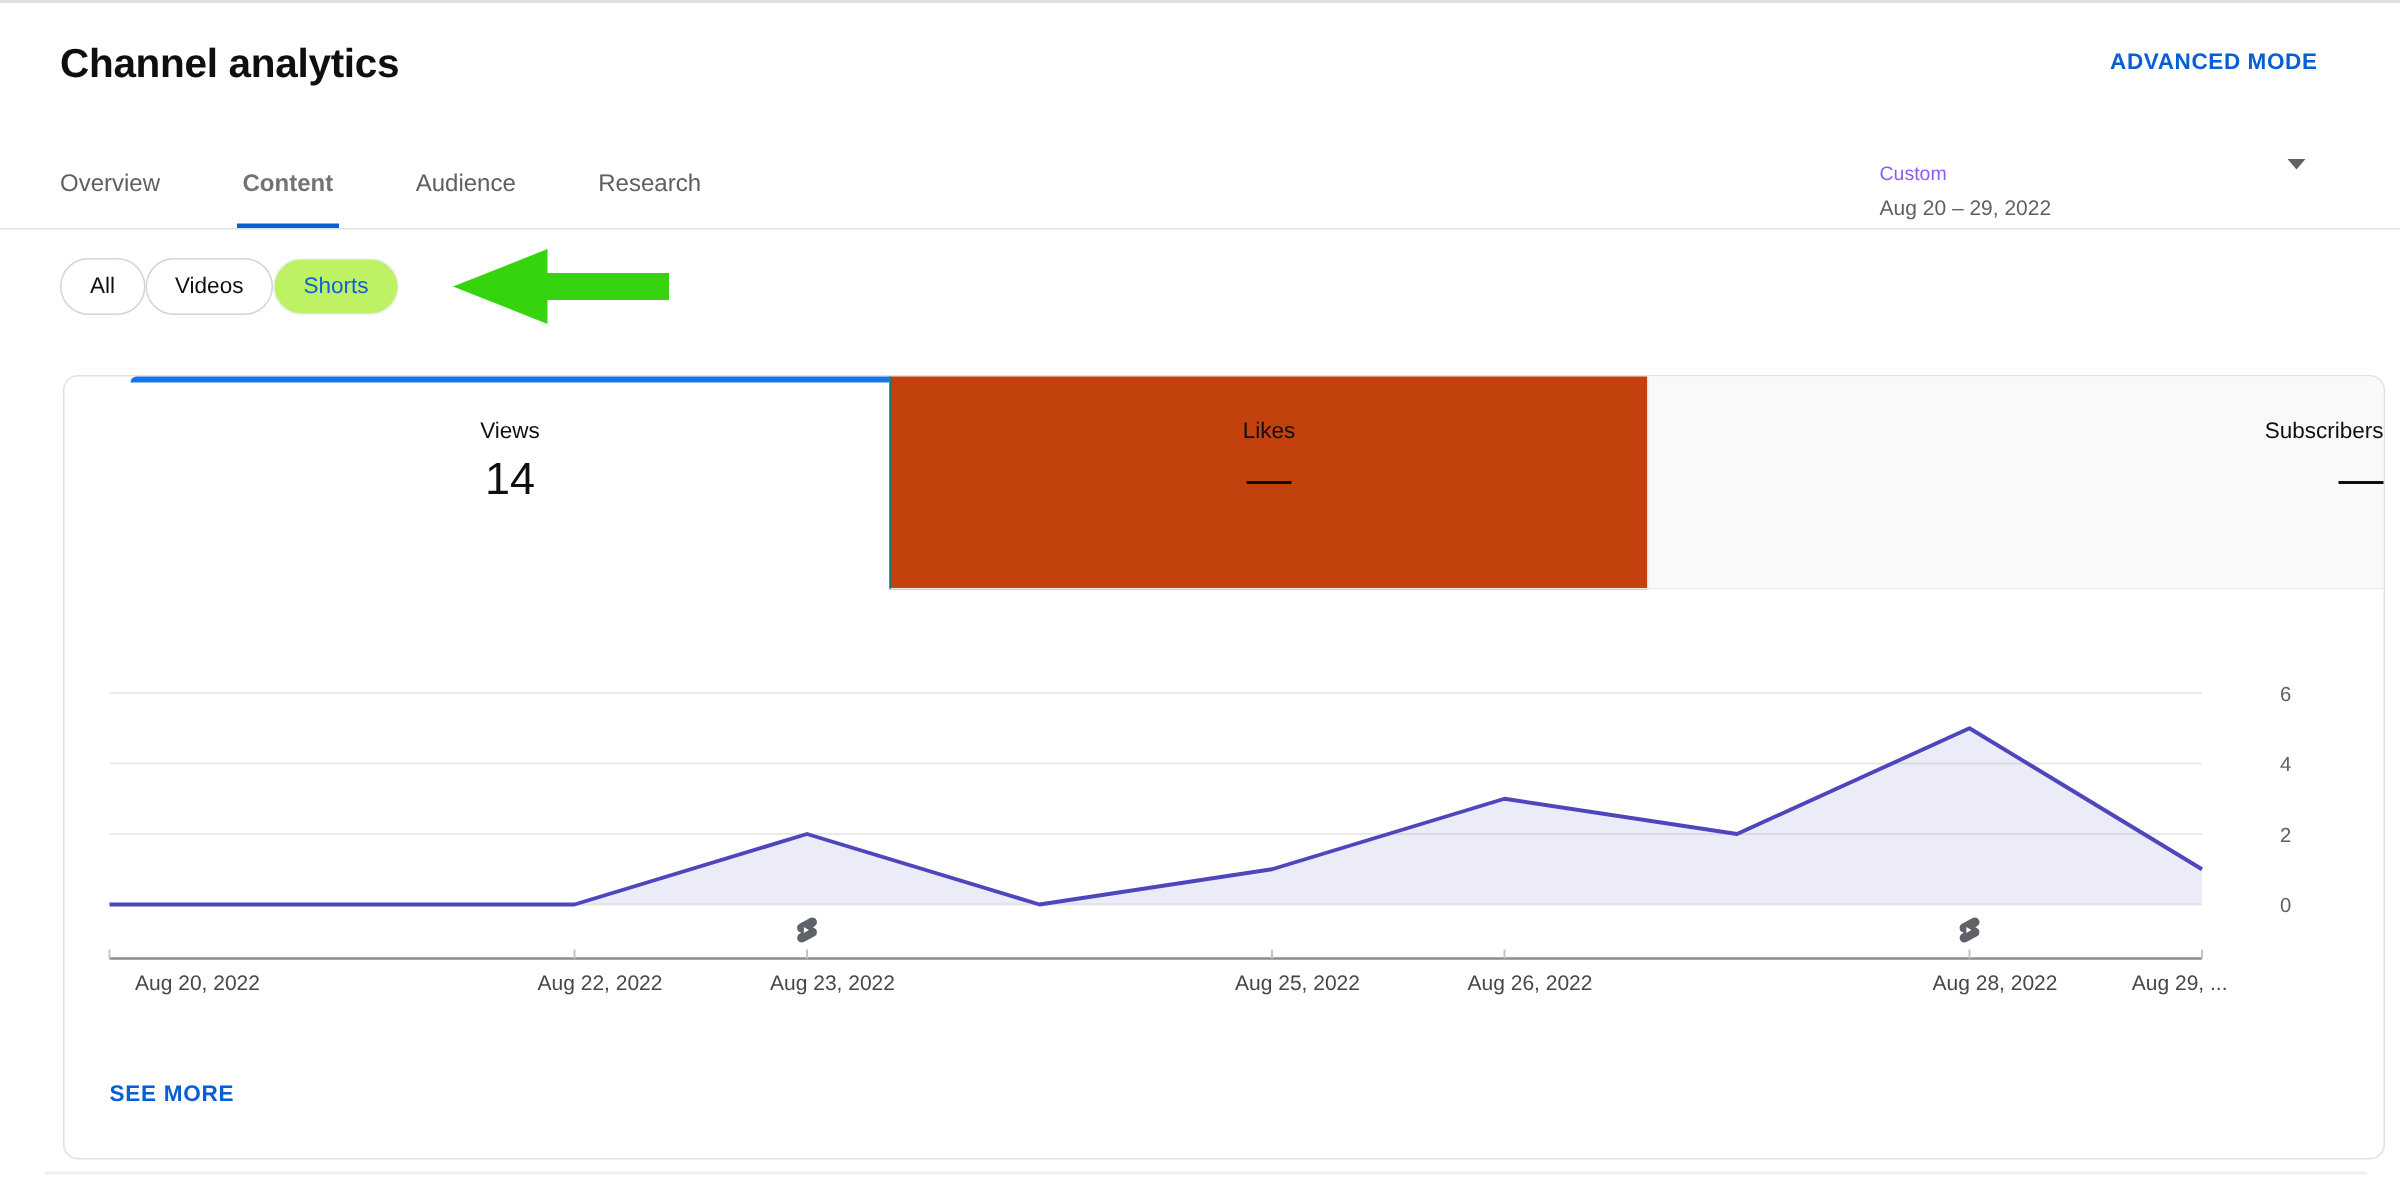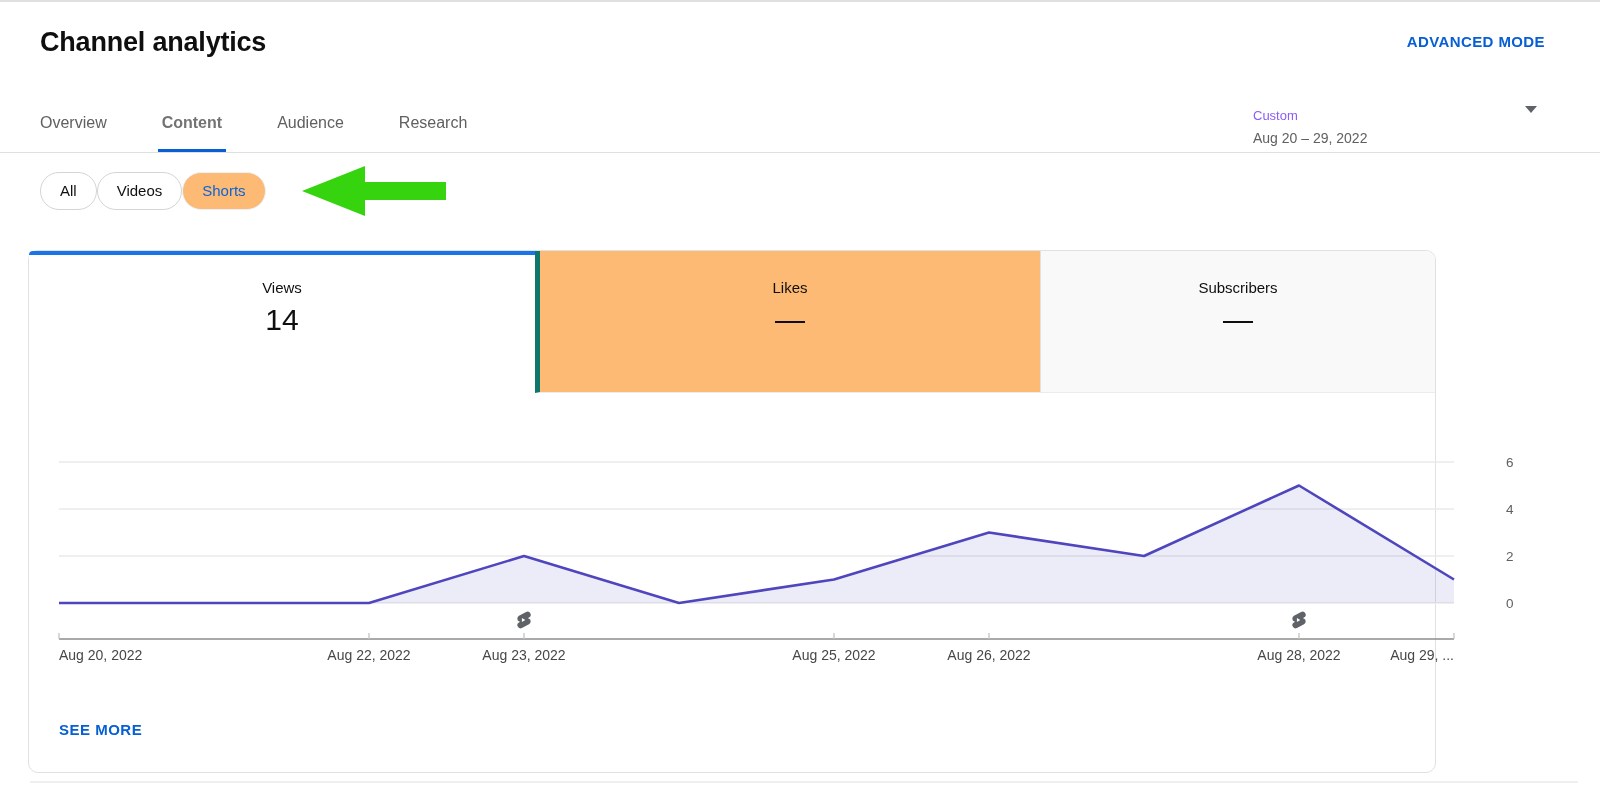--- a/index.html
+++ b/index.html
@@ -26,40 +26,40 @@
   .date-range { position:absolute; left:1240px; top:80px; width:310px; height:60px; cursor:pointer; }
   .date-range-text { position:absolute; left:13px; top:6px; font-size:14px; color:#606060;margin-top:44px; }
   .date-range-preset { position:absolute; left:13px; top:28px; font-size:13px; color:#8b5cf6; }
   .caret-down { position:absolute; right:13px; top:26px; width:0; height:0;
     border-left:6px solid transparent; border-right:6px solid transparent; border-top:7px solid #5f6368; }
 
   
   .chips { position:absolute; left:40px; top:172px; display:flex; }
   .chip { height:38px; line-height:36px; padding:0 19px; border-radius:19px; font-size:15px;
     background:#ffffff; border:1px solid #d5d5d5; color:#0f0f0f; cursor:pointer; }
-  .chip.active { background:#fdba74; border:1px solid #ecf1fa; color:#0b63d8; font-weight:400; }
+  .chip.active { background:#bef264; border:1px solid #ecf1fa; color:#0b63d8; font-weight:400; }
 
   .green-arrow { position:absolute; left:300px; top:164px; }
 
   
-  .card { position:absolute; left:28px; top:250px; width:1408px; height:523px;
-    background:#ffffff; border:1px solid #e1e1e1; border-radius:10px; }
+  .card { position:absolute; left:42px; top:250px; width:1548px; height:523px;
+    background:#ffffff; border:1px solid #e1e1e1; border-radius:10px;padding-left:44px; }
   .metric-row { display:flex; height:142px; }
   .metric-tab { position:relative; text-align:center; cursor:pointer; }
   .metric-tab.views { width:506px; background:#ffffff; }
   .metric-tab.views .active-bar { position:absolute; left:0; top:0; width:100%; height:4px; background:#1a73e8; border-top-left-radius:9px; }
-  .metric-tab.likes { width:505px; background:#fdba74; border-left:5px solid #0f766e; border-bottom:1px solid #ececec; }
-  .metric-tab.subscribers { flex:1; background:#f9f9f9; border-left:1px solid #e0e0e0; border-bottom:1px solid #ececec; border-top-right-radius:9px; }
+  .metric-tab.likes { width:505px; background:#c2410c; border-left:1px solid #0f766e; border-bottom:1px solid #ececec; }
+  .metric-tab.subscribers { flex:1; background:#f9f9f9; border-left:1px solid #e0e0e0; border-bottom:1px solid #ececec; border-top-right-radius:9px;text-align:right; }
   .metric-label { margin-top:28px; font-size:15px; color:#0f0f0f; }
   .metric-value { margin-top:7px; font-size:30px; font-weight:400; color:#0f0f0f; }
 
   
   .chart-mount { position:absolute; left:0; top:150px; width:1548px; height:300px; }
   .chart-svg { position:absolute; left:0; top:0; }
-  .x-label { position:absolute; top:246px; font-size:14px; color:#474747; white-space:nowrap; }
+  .x-label { position:absolute; top:246px; font-size:14px; color:#474747; white-space:nowrap;margin-left:17px; }
   .shorts-marker { position:absolute; top:209px; width:20px; height:20px; }
 
   .see-more { position:absolute; left:30px; top:470px; font-size:15px; font-weight:700; letter-spacing:.5px; color:#065fd4; cursor:pointer; }
 
   .next-card-edge { position:absolute; left:30px; top:781px; width:1548px; height:2px; background:#efefef; }
 </style>
 </head>
 <body>
 
 <div class="top-edge"></div>

